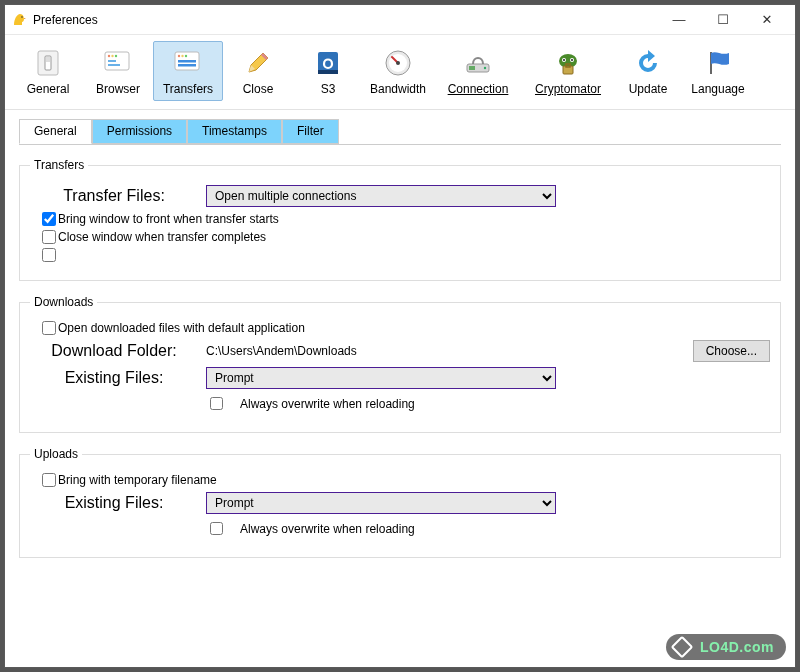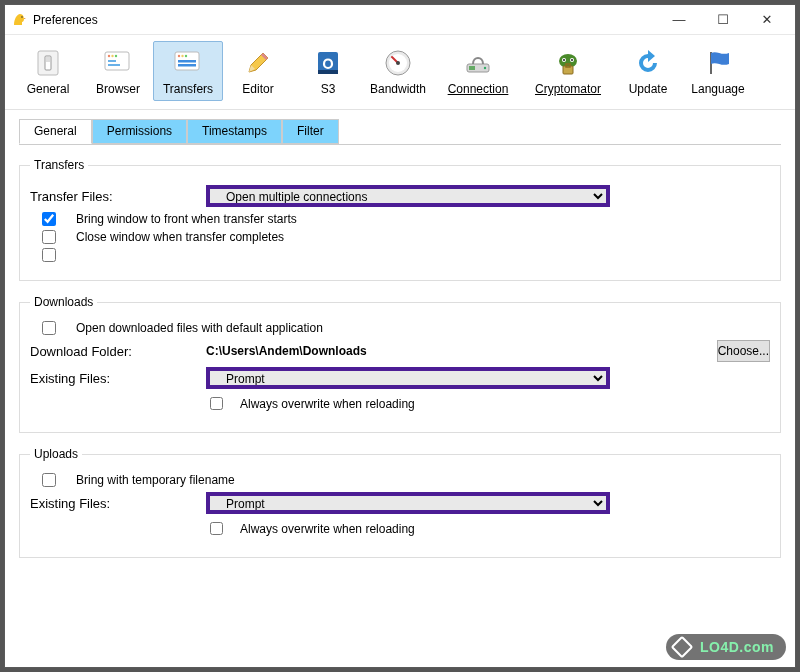--- a/index.html
+++ b/index.html
@@ -19,27 +19,27 @@
 
   .content { padding: 8px 14px; flex: 1; overflow: hidden; }
   .tabs { display: flex; border-bottom: 1px solid #ccc; position: relative; top: 1px; }
   .tab { padding: 4px 14px 5px 14px; border: 1px solid #ccc; background: #7dd3fc; margin-right: 0; font-size: 12px; cursor: pointer; position: relative; color: #000; border-bottom: 1px solid #ccc; }
   .tab.active { border-bottom: 1px solid #fff; background: #fff; z-index: 2; }
   .tab-body { border: 0; padding: 8px 0 0 0; }
 
   fieldset { border: 1px solid #ddd; margin: 6px 0 14px 0; padding: 8px 10px 14px 10px; }
   fieldset legend { font-size: 12px; padding: 0 4px; color: #000; }
   .row { display: flex; align-items: center; margin: 5px 0; }
-  .label-col { width: 176px; text-align: left; padding-right: 8px; font-size: 13px; }
+  .label-col { width: 176px; text-align: center; padding-right: 8px; font-size: 16px; }
   .ctrl-col { flex: 1; display: flex; align-items: center; gap: 8px; }
-  select { width: 404px; height: 22px; font-size: 12px; background: #e9e9e9; border: 4px solid #4c1d95; padding: 0 12px; }
-  .chk-row { display: flex; align-items: center; margin: 4px 0 4px 12px; gap: 20px; }
+  select { width: 350px; height: 22px; font-size: 12px; background: #e9e9e9; border: 1px solid #4c1d95; padding: 0 4px; }
+  .chk-row { display: flex; align-items: center; margin: 4px 0 4px 12px; gap: 2px; }
   .chk-row input[type=checkbox] { width: 14px; height: 14px; margin: 0; }
-  .path-text { font-size: 12px; font-weight: bold; }
-  .btn { height: 22px; padding: 0 0; font-size: 12px; background: #e1e1e1; border: 1px solid #adadad; cursor: pointer; }
+  .path-text { font-size: 12px; }
+  .btn { height: 22px; padding: 0 12px; font-size: 12px; background: #e1e1e1; border: 1px solid #adadad; cursor: pointer; }
   .inline-chk { display: flex; align-items: center; gap: 14px; }
 
   .watermark { position: absolute; right: 14px; bottom: 12px; height: 26px; padding: 0 12px 0 34px; background: rgba(0,0,0,0.55); color: #86efac; font-size: 14px; font-weight: 600; border-radius: 14px; display: flex; align-items: center; letter-spacing: 0.5px; }
   .watermark::before { content:""; position:absolute; left:8px; top:5px; width:16px; height:16px; border:2px solid #fff; border-radius:2px; transform: rotate(45deg); box-sizing: border-box; }
 </style>
 </head>
 <body>
 
 <div class="window">
 
@@ -95,21 +95,21 @@
       <span class="lbl">Transfers</span>
     </div>
     <div class="tool-item">
       <span class="ico">
           <svg width="30" height="30" viewBox="0 0 30 30">
             <path d="M6 24 L8 17 L20 5 L25 10 L13 22 Z" fill="#f5c84b" stroke="#c4922a"></path>
             <path d="M6 24 L8 17 L12 21 Z" fill="#f1dba2"></path>
             <path d="M20 5 L25 10 L23 12 L18 7 Z" fill="#d88"></path>
           </svg>
         </span>
-      <span class="lbl">Editor</span>
+      <span class="lbl">Close</span>
     </div>
     <div class="tool-item">
       <span class="ico">
           <svg width="30" height="30" viewBox="0 0 30 30">
             <rect x="5" y="4" width="20" height="22" rx="2" fill="#2e71b8"></rect>
             <path d="M11 16 c0 -6 8 -6 8 0" stroke="#fff" stroke-width="2.2" fill="none" stroke-linecap="round"></path>
             <path d="M11 16 a4 4 0 1 0 8 0" stroke="#fff" stroke-width="2.2" fill="none"></path>
             <rect x="5" y="22" width="20" height="4" fill="#153b6b"></rect>
           </svg>
         </span>

